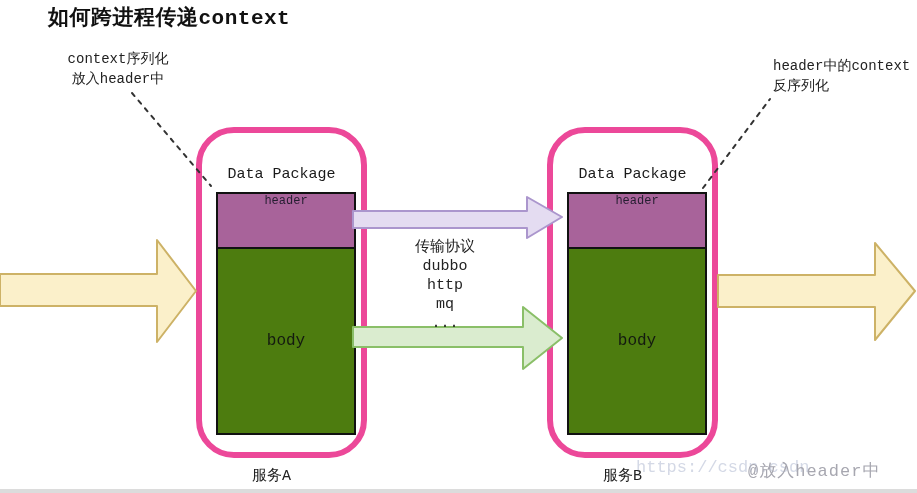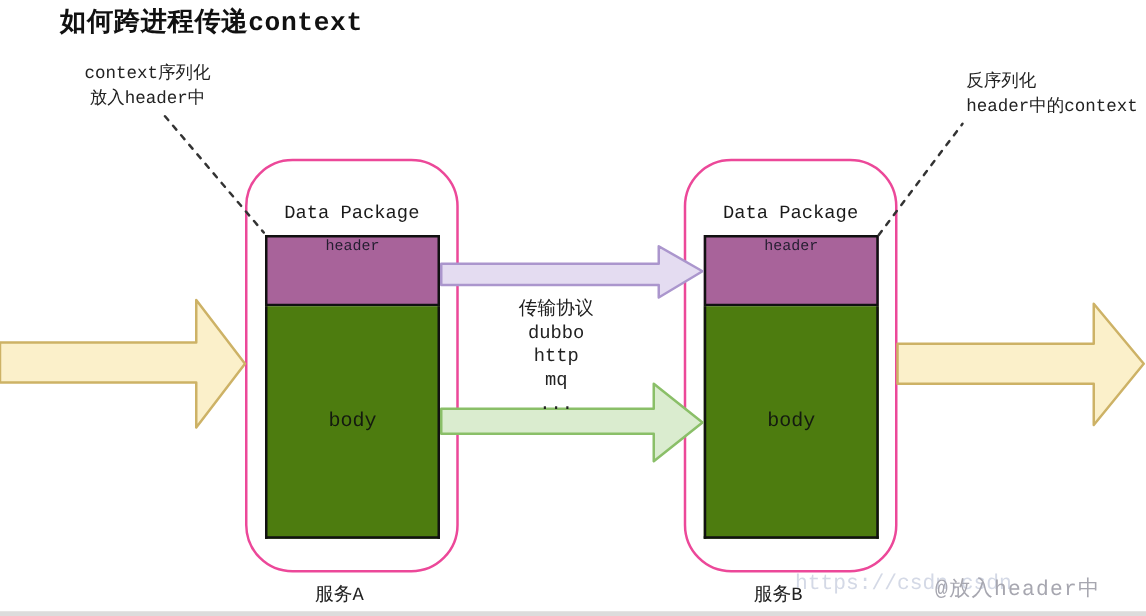--- a/index.html
+++ b/index.html
@@ -16,21 +16,21 @@
     font-size:21px;font-weight:700;color:#111;
     letter-spacing:0.5px;margin:0;
   }
   .ann{position:absolute;font-size:14px;line-height:20px;color:#222;}
   .ann-left{left:58px;top:49px;width:120px;text-align:center;}
   .ann-right{left:773px;top:56px;width:145px;text-align:left;}
 
   .service{
     position:absolute;top:127px;width:171px;height:331px;
     box-sizing:border-box;
-    border:2px solid #ec4899;border-radius:38px;
+    border:6px solid #ec4899;border-radius:38px;
     background:#ffffff;z-index:1;
   }
   .service-a{left:196px;}
   .service-b{left:547px;}
   .pkg-label{
     position:absolute;top:33px;left:0;width:100%;
     text-align:center;font-size:15px;color:#1a1a1a;
   }
   .pkg{
     position:absolute;left:14px;top:59px;width:140px;
@@ -81,22 +81,22 @@
 <div class="canvas">
 
   <h1 class="title">如何跨进程传递context</h1>
 
   <div class="ann ann-left">
     <div>context序列化</div>
     <div>放入header中</div>
   </div>
 
   <div class="ann ann-right">
+    <div>header中的context</div>
     <div>反序列化</div>
-    <div>header中的context</div>
   </div>
 
   <div class="service service-a">
     <div class="pkg-label">Data Package</div>
     <div class="pkg">
       <div class="hdr">
         <span>header</span>
       </div>
       <div class="bdy">
         <span>body</span>

